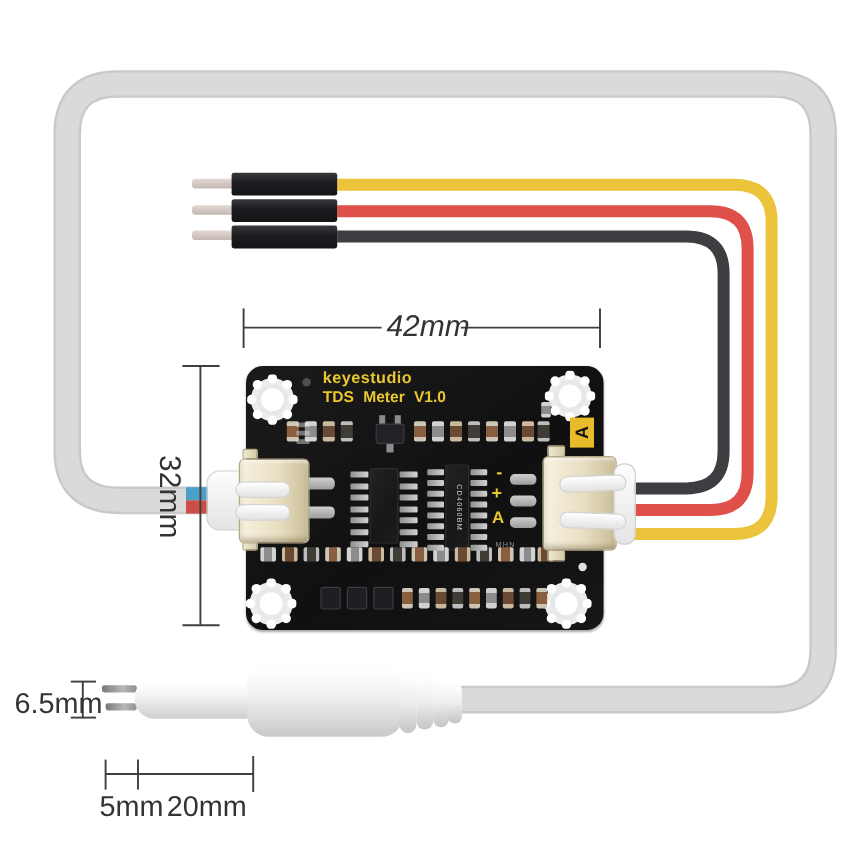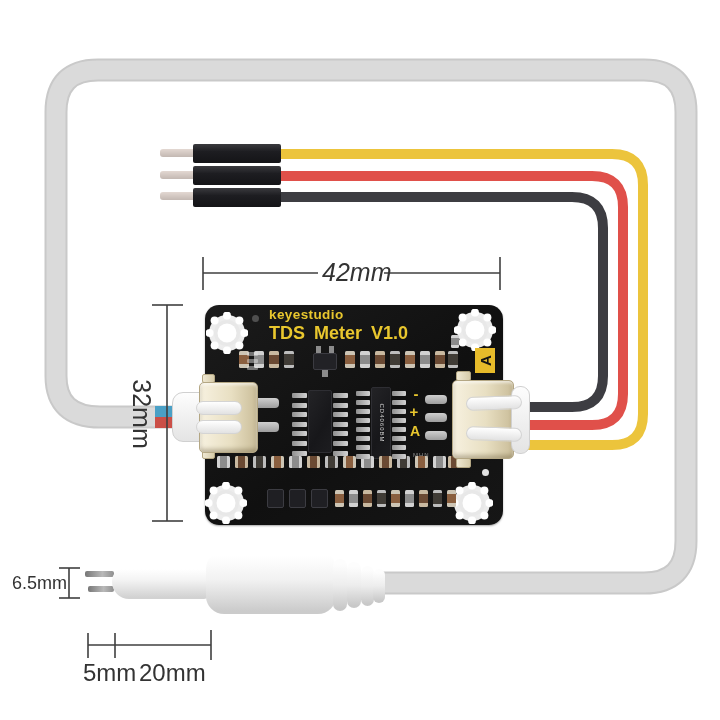--- a/index.html
+++ b/index.html
@@ -11,21 +11,21 @@
 
   
   .jhousing{background:linear-gradient(180deg,#3a3a3e,#1d1d21 40%,#141417);border-radius:2px;}
   .jpin{background:linear-gradient(180deg,#e3d8d2,#c3b8b2);border-radius:3px 0 0 3px;}
 
   
   #pcb{left:205px;top:305px;width:298px;height:220px;background:linear-gradient(145deg,#1b1b1b,#101010 55%,#161616);
        border-radius:14px;box-shadow:0 1px 2px rgba(0,0,0,.35);}
   .silk{color:#e9c72e;font-weight:bold;white-space:nowrap;text-align:right;}
   #brand{left:64px;top:2px;font-size:13.5px;letter-spacing:.4px;}
-  #model{left:64px;top:18px;font-size:18px;word-spacing:4px;}
+  #model{left:64px;top:18px;font-size:13px;word-spacing:4px;}
   .pinlbl{width:16px;text-align:center;font-size:15px;line-height:14px;}
   .pad{background:linear-gradient(180deg,#cfcfcf,#9d9d9d);border-radius:4px;}
   .icbody{background:linear-gradient(120deg,#232326,#17171a 60%,#1d1d20);border:1px solid #2e2e33;border-radius:2px;}
   .ic-pin{background:linear-gradient(90deg,#8f8f8f,#d2d2d2);height:5px;width:15px;border-radius:1px;}
   .smd{border-radius:1.5px;}
   .c-tan{background:linear-gradient(180deg,#cdc5b5 0 22%,#8a5f3f 22% 78%,#cdc5b5 78%);}
   .c-tan2{background:linear-gradient(180deg,#c9b9a0 0 22%,#6b4a33 22% 78%,#c9b9a0 78%);}
   .c-grey{background:linear-gradient(180deg,#d2d2d2 0 25%,#8c8c8c 25% 75%,#d2d2d2 75%);}
   .c-dark{background:linear-gradient(180deg,#bdbdbd 0 20%,#403c36 20% 80%,#bdbdbd 80%);}
   .h.c-tan{background:linear-gradient(90deg,#cdc5b5 0 22%,#8a5f3f 22% 78%,#cdc5b5 78%);}
@@ -50,21 +50,21 @@
 
   
   .metalpin{background:linear-gradient(90deg,#777,#b9b9b9 60%,#8f8f8f);border-radius:2px;}
   #probe-tip{background:linear-gradient(180deg,#ffffff 12%,#f3f3f3 45%,#d2d2d2 95%);border-radius:17px 6px 6px 17px;}
   #probe-body{background:linear-gradient(180deg,#ffffff 8%,#f2f2f2 45%,#cbcbcb 95%);border-radius:18px;}
   .bellow{background:linear-gradient(180deg,#fdfdfd 10%,#ededed 50%,#c8c8c8 95%);border-radius:8px;}
 
   
   .dim{color:#333;white-space:nowrap;}
   .dim.big{font-size:25px;}
-  .dim.small{font-size:18px;}
+  .dim.small{font-size:24px;}
   #dim-32{left:141px;top:414px;transform:translate(-50%,-50%) rotate(90deg);}
 </style>
 </head>
 <body>
 
 <div id="stage">
 
   <svg class="layer" width="720" height="720">
     <path d="M196 417 H100 Q56 417 56 376 V112 Q56 70 98 70 H644 Q686 70 686 112 V541 Q686 583 644 583 H376" fill="none" stroke="#c9c9c9" stroke-width="23"></path>
     <path d="M196 417 H100 Q56 417 56 376 V112 Q56 70 98 70 H644 Q686 70 686 112 V541 Q686 583 644 583 H376" fill="none" stroke="#dadada" stroke-width="19"></path>

